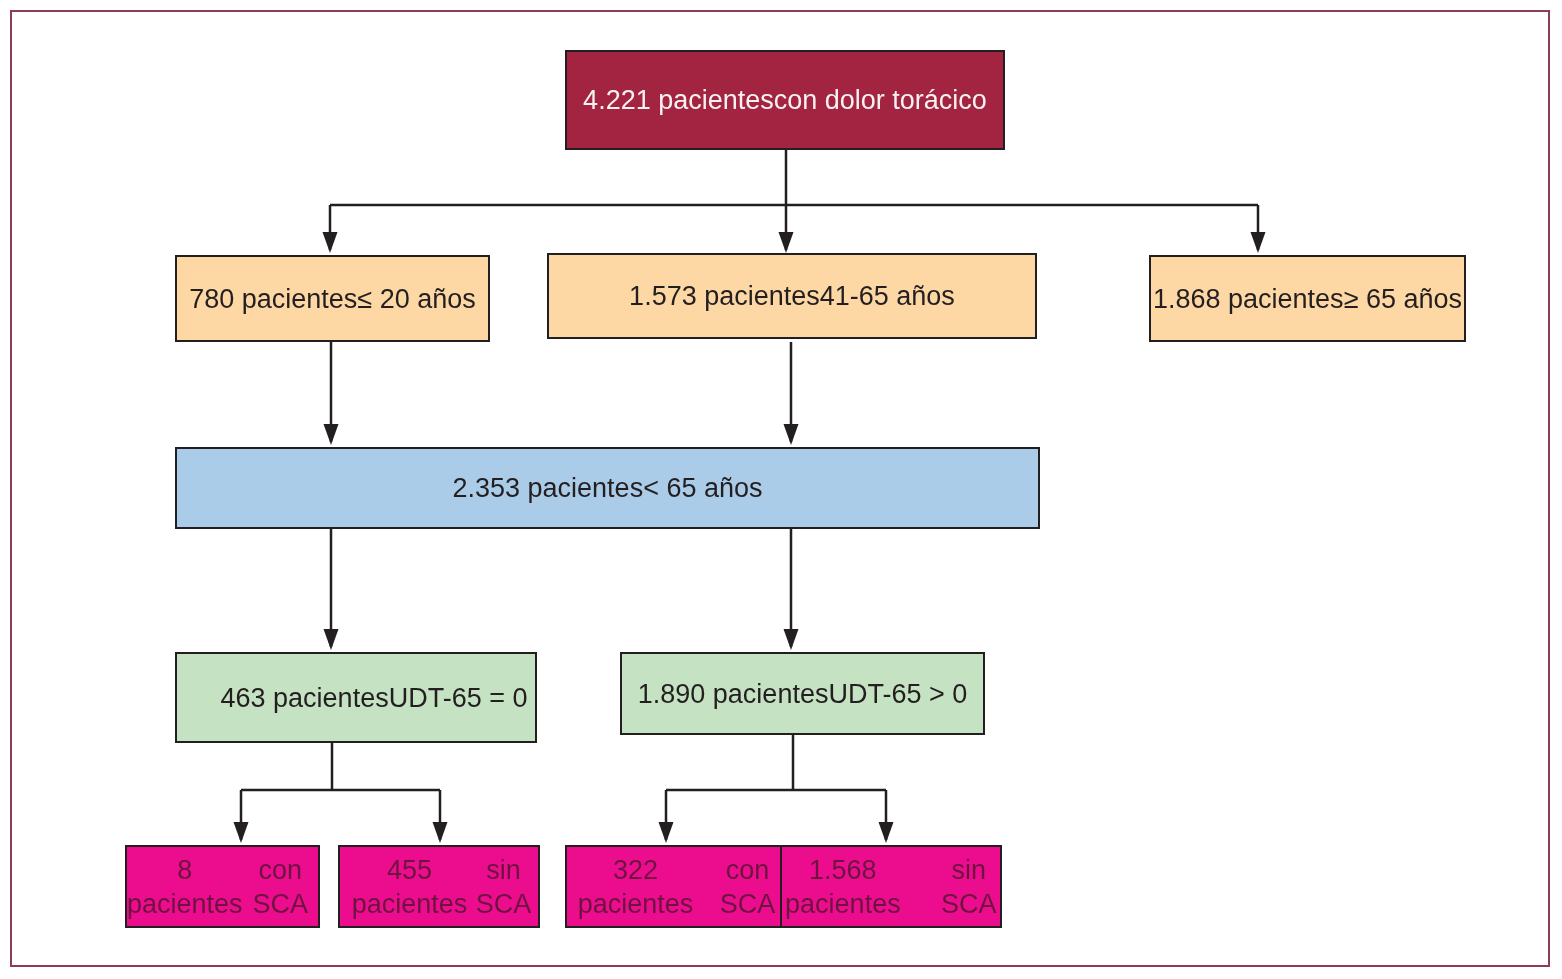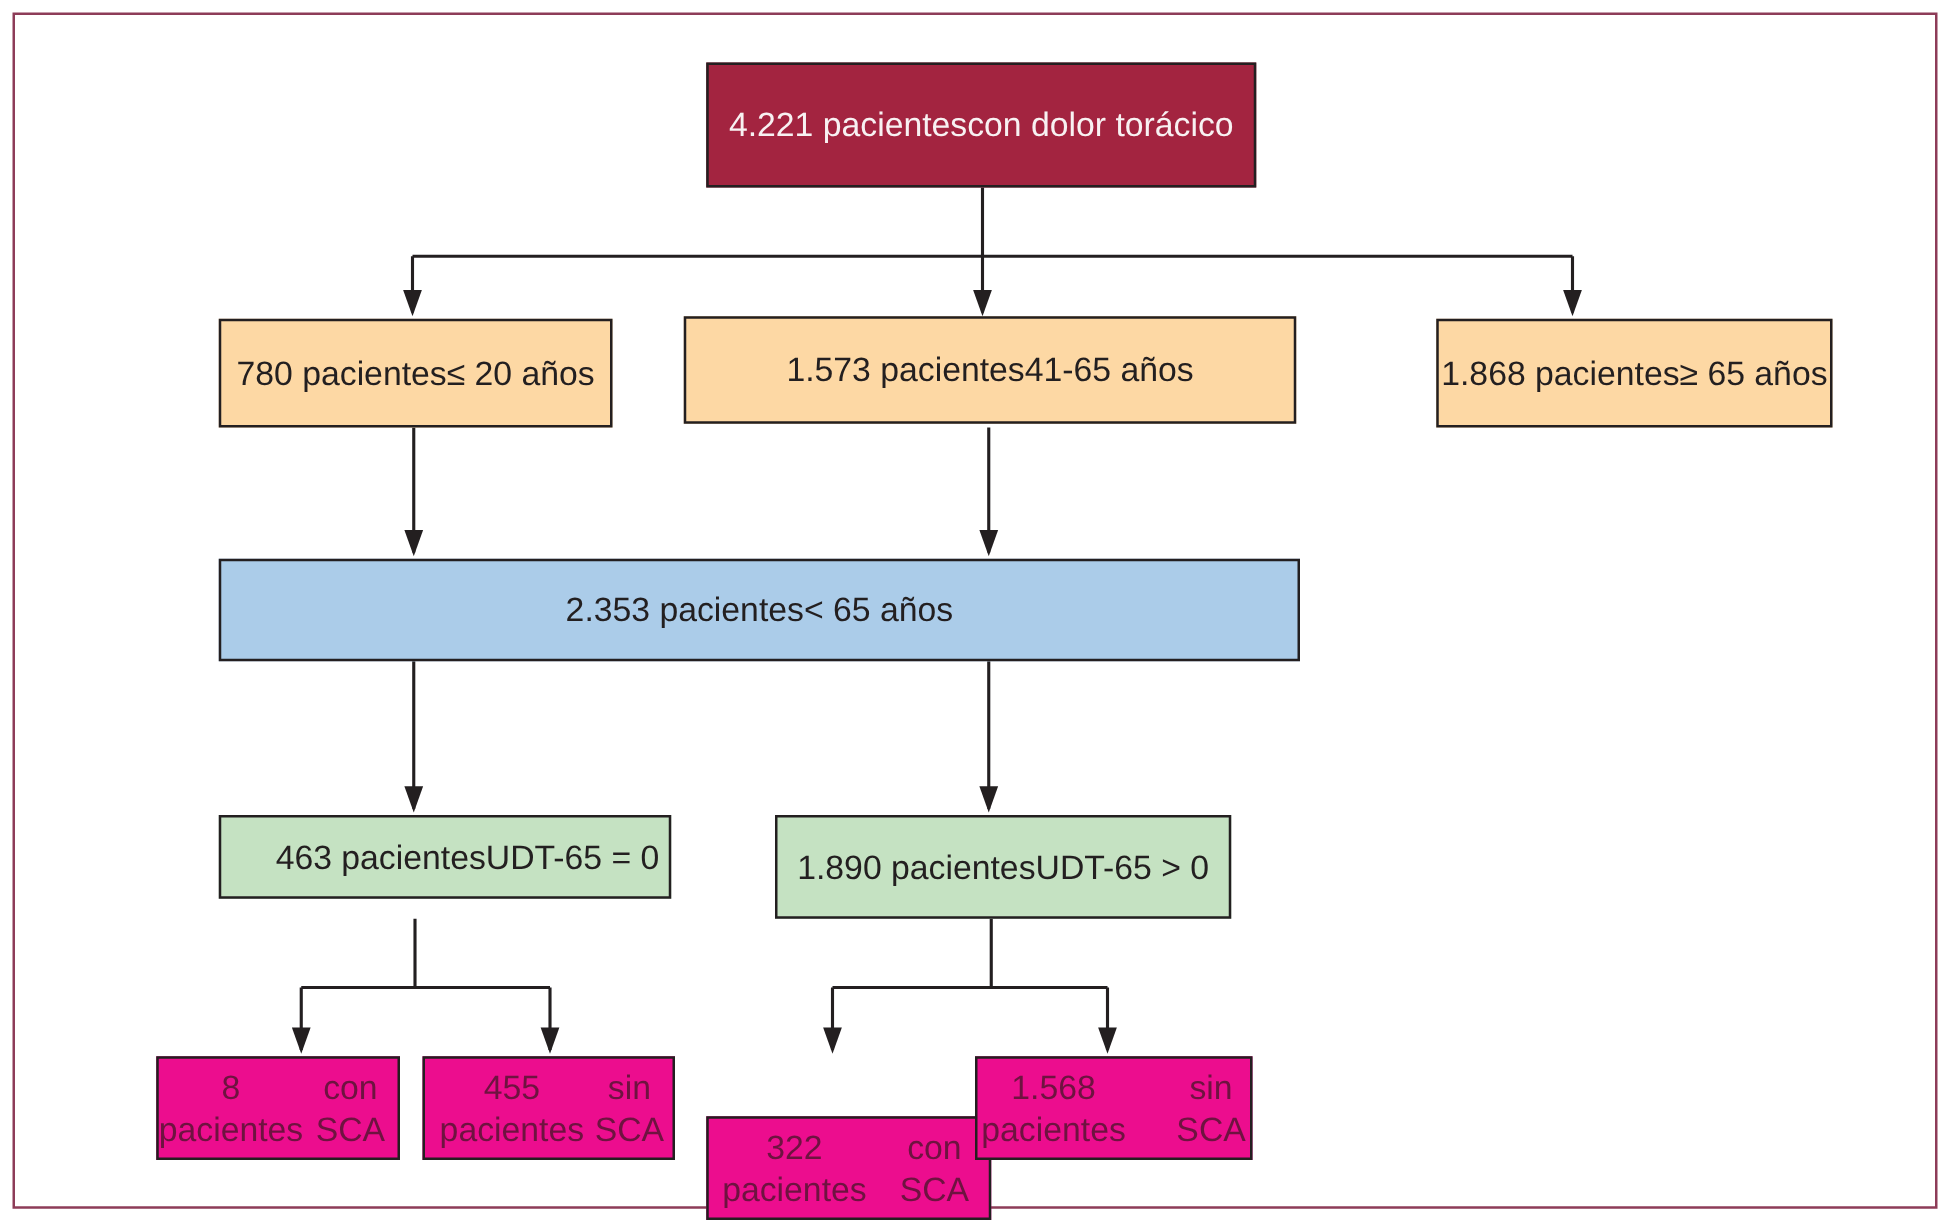--- a/index.html
+++ b/index.html
@@ -117,38 +117,38 @@
   <div class="node node-age" style="left:1108px; top:255px; width:317px; height:87px;margin-left:41px;">
     <span>1.868 pacientes</span>
     <span>≥ 65 años</span>
   </div>
 
   <div class="node node-comb" style="left:175px; top:447px; width:865px; height:82px;">
     <span>2.353 pacientes</span>
     <span>&lt; 65 años</span>
   </div>
 
-  <div class="node node-udt" style="left:175px; top:652px; width:362px; height:67px;padding-left:36px;">
+  <div class="node node-udt" style="left:175px; top:652px; width:362px; height:91px;padding-left:36px;">
     <span>463 pacientes</span>
     <span>UDT-65 = 0</span>
   </div>
   <div class="node node-udt" style="left:620px; top:652px; width:365px; height:83px;">
     <span>1.890 pacientes</span>
     <span>UDT-65 &gt; 0</span>
   </div>
 
   <div class="node node-sca" style="left:125px; top:845px; width:195px; height:83px;">
     <span>8 pacientes</span>
     <span>con SCA</span>
   </div>
   <div class="node node-sca" style="left:338px; top:845px; width:202px; height:83px;padding-left:10px;">
     <span>455 pacientes</span>
     <span>sin SCA</span>
   </div>
-  <div class="node node-sca" style="left:565px; top:845px; width:228px; height:83px;margin-top:48px;">
+  <div class="node node-sca" style="left:565px; top:845px; width:228px; height:83px;">
     <span>322 pacientes</span>
     <span>con SCA</span>
   </div>
   <div class="node node-sca" style="left:780px; top:845px; width:222px; height:83px;gap:34px;">
     <span>1.568 pacientes</span>
     <span>sin SCA</span>
   </div>
 </div>
 
 </body></html>

